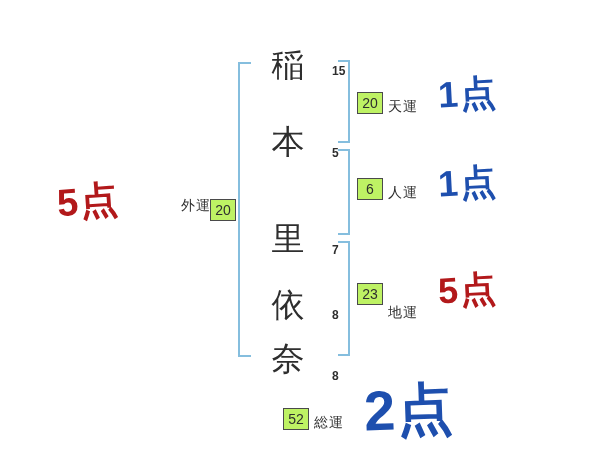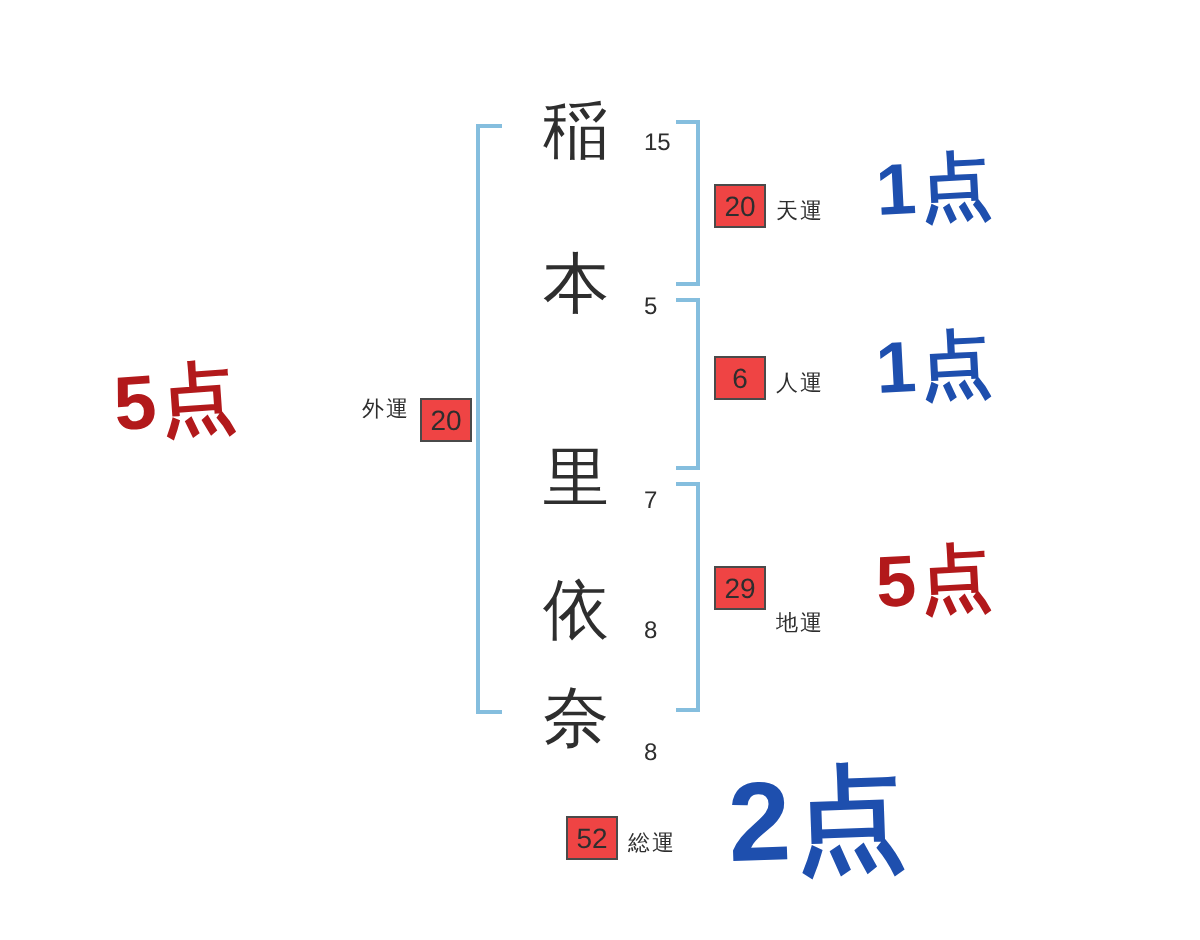--- a/index.html
+++ b/index.html
@@ -10,37 +10,37 @@
     font-family:"Liberation Sans", sans-serif;
     overflow:hidden;
   }
   
   .kanji{
     position:absolute;left:270px;width:36px;
     font-size:33px;color:#2e2e2e;text-align:center;
     line-height:1;
   }
   .stroke{
-    position:absolute;left:322px;width:20px;
-    font-size:12px;color:#2e2e2e;
+    position:absolute;left:332px;width:20px;
+    font-size:12px;color:#2e2e2e;font-weight:bold;
   }
   
   .vline{position:absolute;width:2px;background:#85bede;}
   .htick{position:absolute;height:2px;background:#85bede;}
   
   .numbox{
     position:absolute;width:26px;height:22px;
-    border:1.5px solid #4a4a4a;background:#ef4444;
+    border:1.5px solid #4a4a4a;background:#bef264;
     font-size:14px;color:#2e2e2e;
     display:flex;align-items:center;justify-content:center;
     box-sizing:border-box;
     text-align:center;
   }
   .flabel{
-    position:absolute;font-size:11px;color:#2e2e2e;letter-spacing:1px;
+    position:absolute;font-size:14px;color:#2e2e2e;letter-spacing:1px;
   }
   
   .score{
     position:absolute;font-weight:700;line-height:1;
     letter-spacing:2px;white-space:nowrap;
   }
   .score-red{color:#b2191b;}
   .score-blue{color:#1e4fae;}
   .rot-a{transform:rotate(-4deg);}
   .rot-b{transform:rotate(-3deg);}
@@ -81,21 +81,21 @@
 
   <div class="flabel" style="left:181px;top:197px">外運</div>
   <div class="numbox" style="left:210px;top:199px">20</div>
 
   <div class="numbox" style="left:357px;top:92px">20</div>
   <div class="flabel" style="left:388px;top:98px">天運</div>
 
   <div class="numbox" style="left:357px;top:178px">6</div>
   <div class="flabel" style="left:388px;top:184px">人運</div>
 
-  <div class="numbox" style="left:357px;top:283px">29</div>
+  <div class="numbox" style="left:357px;top:283px">23</div>
   <div class="flabel" style="left:388px;top:304px">地運</div>
 
   <div class="numbox" style="left:283px;top:408px">52</div>
   <div class="flabel" style="left:314px;top:414px">総運</div>
 
   <div class="score score-red rot-a" style="left:57px;top:182px;font-size:38px">5点</div>
   <div class="score score-blue rot-b" style="left:438px;top:76px;font-size:36px">1点</div>
   <div class="score score-blue rot-b" style="left:438px;top:165px;font-size:36px">1点</div>
   <div class="score score-red rot-b" style="left:438px;top:272px;font-size:36px">5点</div>
   <div class="score score-blue rot-c" style="left:364px;top:382px;font-size:56px">2点</div>

